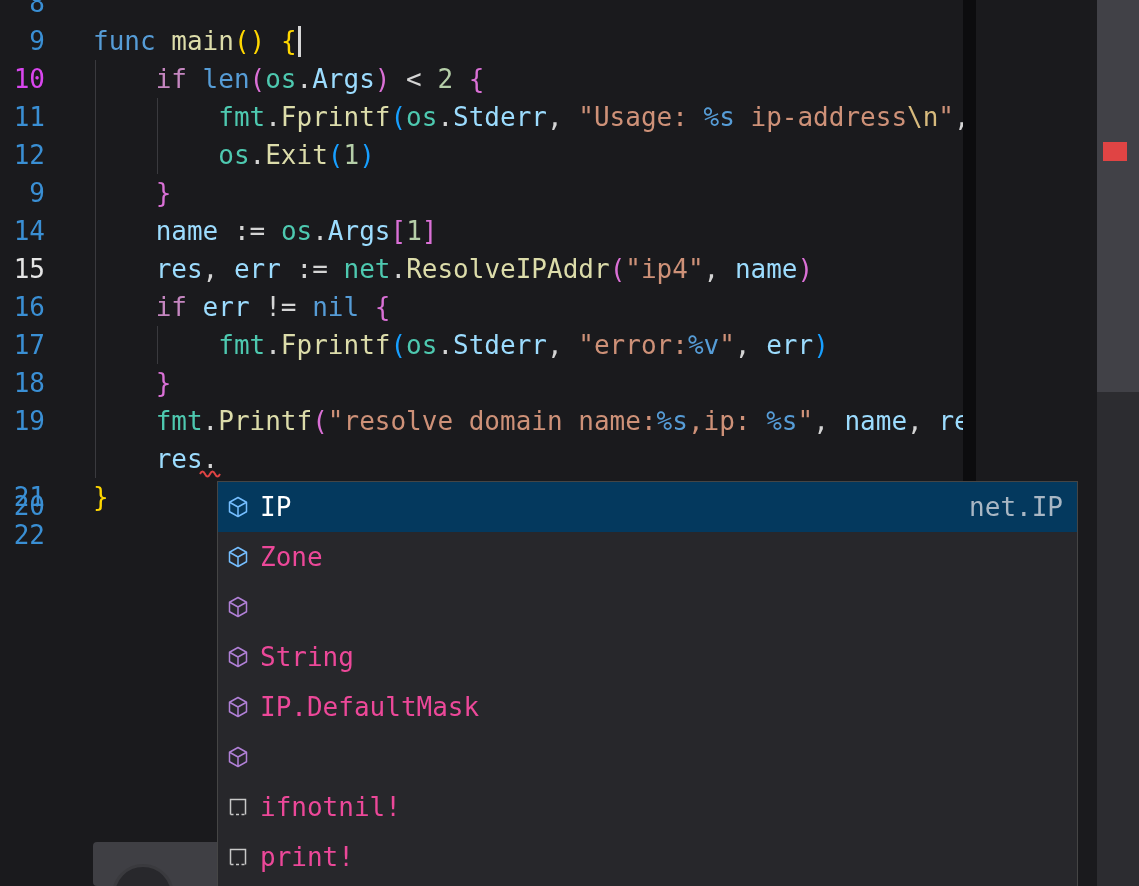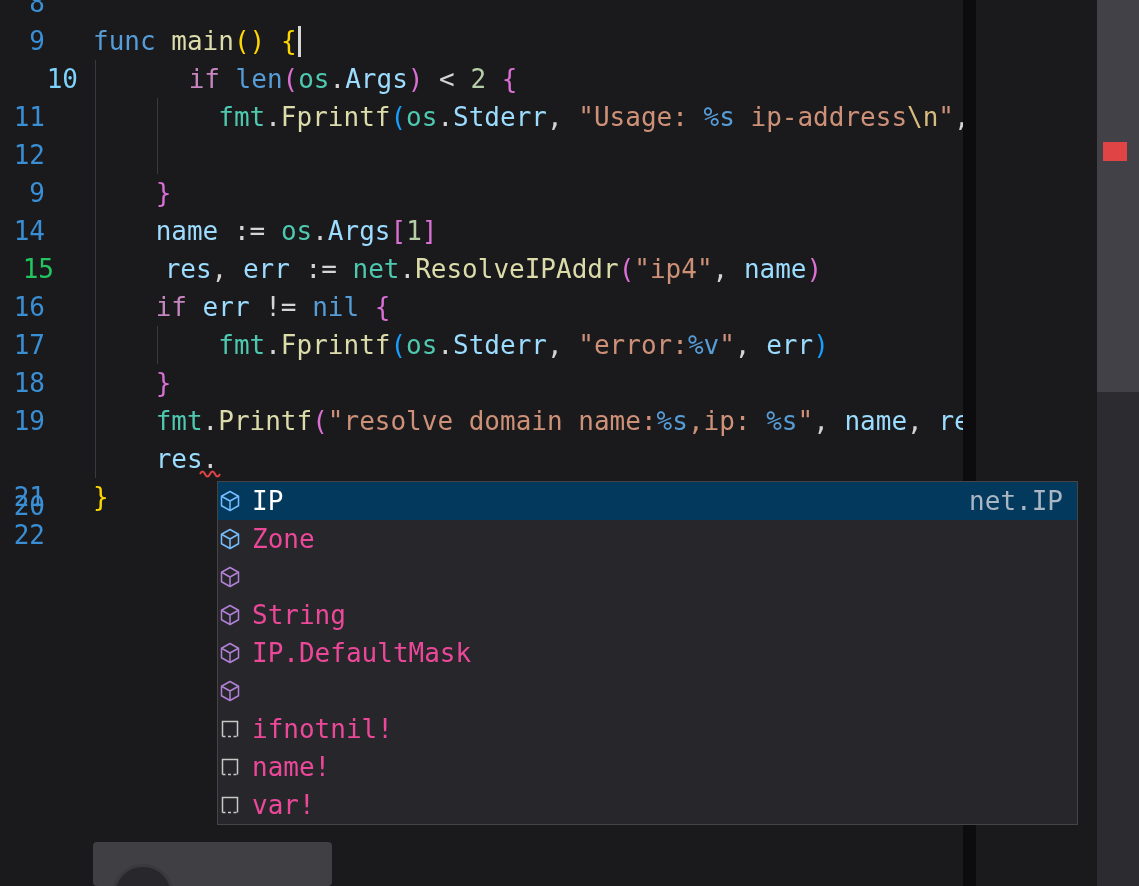--- a/index.html
+++ b/index.html
@@ -22,61 +22,62 @@
   #vscroll-thumb{position:absolute;left:134px;top:0;width:42px;height:392px;background:#414147;}
   #error-marker{position:absolute;left:140px;top:142px;width:24px;height:19px;}
   
   #hscroll-thumb{position:absolute;left:93px;top:842px;width:239px;height:44px;background:#3f3f44;border-radius:4px;z-index:4;}
   #bottom-circle{position:absolute;left:112px;top:864px;width:56px;height:56px;border-radius:50%;background:#28282c;border:3px solid #3a3a3e;z-index:6;}
   
   #suggest-widget{
     position:absolute;left:217px;top:481px;width:861px;z-index:10;
     background:#27272b;border:1px solid #454545;box-sizing:border-box;
   }
-  .suggest-row{display:flex;align-items:center;height:38px;line-height:38px;font-size:26px;padding:0 14px 0 0;}
+  .suggest-row{display:flex;align-items:center;height:50px;line-height:38px;font-size:26px;padding:0 14px 0 8px;}
   .suggest-icon{flex:0 0 24px;width:24px;height:24px;display:flex;align-items:center;justify-content:center;}
   .suggest-label{margin-left:10px;white-space:pre;color:#ec4899;}
   .suggest-detail{margin-left:auto;color:#a9b7c4;}
   #error-squiggle{position:absolute;left:199px;top:468px;z-index:3;}
 </style>
 </head>
 <body>
 
 <div id="screen" style="background: rgb(26, 26, 29);">
 
   <div id="code-lines">
       <div class="line">
         <div class="gutter-num" style="color: rgb(58, 143, 212);">8</div>
         <div class="code-text"></div>
       </div>
       <div class="line">
         <div class="gutter-num" style="color: rgb(58, 143, 212);">9</div>
         <div class="code-text"><span style="color: rgb(86, 156, 214);">func </span><span style="color: rgb(220, 220, 170);">main</span><span style="color: rgb(255, 215, 0);">(</span><span style="color: rgb(255, 215, 0);">)</span><span style="color: rgb(212, 212, 212);"> </span><span style="color: rgb(255, 215, 0);">{</span></div>
       </div>
       <div class="line">
-        <div class="gutter-num" style="color: #7dd3fc; margin-left: 33px;">10</div>
+        <div class="gutter-num" style="color: #d946ef;">10</div>
         <div class="code-text"><span style="color: rgb(212, 212, 212);">    </span><span style="color: rgb(197, 134, 192);">if</span><span style="color: rgb(212, 212, 212);"> </span><span style="color: rgb(86, 156, 214);">len</span><span style="color: rgb(218, 112, 214);">(</span><span style="color: rgb(78, 201, 176);">os</span><span style="color: rgb(212, 212, 212);">.</span><span style="color: rgb(156, 220, 254);">Args</span><span style="color: rgb(218, 112, 214);">)</span><span style="color: rgb(212, 212, 212);"> &lt; </span><span style="color: rgb(181, 206, 168);">2</span><span style="color: rgb(212, 212, 212);"> </span><span style="color: rgb(218, 112, 214);">{</span></div>
       </div>
       <div class="line">
         <div class="gutter-num" style="color: rgb(58, 143, 212);">11</div>
         <div class="code-text"><span style="color: rgb(212, 212, 212);">        </span><span style="color: rgb(78, 201, 176);">fmt</span><span style="color: rgb(212, 212, 212);">.</span><span style="color: rgb(220, 220, 170);">Fprintf</span><span style="color: rgb(23, 159, 255);">(</span><span style="color: rgb(78, 201, 176);">os</span><span style="color: rgb(212, 212, 212);">.</span><span style="color: rgb(156, 220, 254);">Stderr</span><span style="color: rgb(212, 212, 212);">, </span><span style="color: rgb(206, 145, 120);">"Usage: </span><span style="color: rgb(86, 156, 214);">%s</span><span style="color: rgb(206, 145, 120);"> ip-address</span><span style="color: rgb(215, 186, 125);">\n</span><span style="color: rgb(206, 145, 120);">"</span><span style="color: rgb(212, 212, 212);">,</span></div>
       </div>
       <div class="line">
         <div class="gutter-num" style="color: rgb(58, 143, 212);">12</div>
+        <div class="code-text"><span style="color: rgb(212, 212, 212);">        </span><span style="color: rgb(78, 201, 176);">os</span><span style="color: rgb(212, 212, 212);">.</span><span style="color: rgb(220, 220, 170);">Exit</span><span style="color: rgb(23, 159, 255);">(</span><span style="color: rgb(181, 206, 168);">1</span><span style="color: rgb(23, 159, 255);">)</span></div>
       </div>
       <div class="line">
         <div class="gutter-num" style="color: rgb(58, 143, 212);">9</div>
         <div class="code-text"><span style="color: rgb(212, 212, 212);">    </span><span style="color: rgb(218, 112, 214);">}</span></div>
       </div>
       <div class="line">
         <div class="gutter-num" style="color: rgb(58, 143, 212);">14</div>
         <div class="code-text"><span style="color: rgb(212, 212, 212);">    </span><span style="color: rgb(156, 220, 254);">name</span><span style="color: rgb(212, 212, 212);"> := </span><span style="color: rgb(78, 201, 176);">os</span><span style="color: rgb(212, 212, 212);">.</span><span style="color: rgb(156, 220, 254);">Args</span><span style="color: rgb(218, 112, 214);">[</span><span style="color: rgb(181, 206, 168);">1</span><span style="color: rgb(218, 112, 214);">]</span></div>
       </div>
       <div class="line">
-        <div class="gutter-num" style="color: #22c55e; padding-left: 9px;">15</div>
+        <div class="gutter-num" style="color: #e5e5e5;">15</div>
         <div class="code-text"><span style="color: rgb(212, 212, 212);">    </span><span style="color: rgb(156, 220, 254);">res</span><span style="color: rgb(212, 212, 212);">, </span><span style="color: rgb(156, 220, 254);">err</span><span style="color: rgb(212, 212, 212);"> := </span><span style="color: rgb(78, 201, 176);">net</span><span style="color: rgb(212, 212, 212);">.</span><span style="color: rgb(220, 220, 170);">ResolveIPAddr</span><span style="color: rgb(218, 112, 214);">(</span><span style="color: rgb(206, 145, 120);">"ip4"</span><span style="color: rgb(212, 212, 212);">, </span><span style="color: rgb(156, 220, 254);">name</span><span style="color: rgb(218, 112, 214);">)</span></div>
       </div>
       <div class="line">
         <div class="gutter-num" style="color: rgb(58, 143, 212);">16</div>
         <div class="code-text"><span style="color: rgb(212, 212, 212);">    </span><span style="color: rgb(197, 134, 192);">if</span><span style="color: rgb(212, 212, 212);"> </span><span style="color: rgb(156, 220, 254);">err</span><span style="color: rgb(212, 212, 212);"> != </span><span style="color: rgb(86, 156, 214);">nil</span><span style="color: rgb(212, 212, 212);"> </span><span style="color: rgb(218, 112, 214);">{</span></div>
       </div>
       <div class="line">
         <div class="gutter-num" style="color: rgb(58, 143, 212);">17</div>
         <div class="code-text"><span style="color: rgb(212, 212, 212);">        </span><span style="color: rgb(78, 201, 176);">fmt</span><span style="color: rgb(212, 212, 212);">.</span><span style="color: rgb(220, 220, 170);">Fprintf</span><span style="color: rgb(23, 159, 255);">(</span><span style="color: rgb(78, 201, 176);">os</span><span style="color: rgb(212, 212, 212);">.</span><span style="color: rgb(156, 220, 254);">Stderr</span><span style="color: rgb(212, 212, 212);">, </span><span style="color: rgb(206, 145, 120);">"error:</span><span style="color: rgb(86, 156, 214);">%v</span><span style="color: rgb(206, 145, 120);">"</span><span style="color: rgb(212, 212, 212);">, </span><span style="color: rgb(156, 220, 254);">err</span><span style="color: rgb(23, 159, 255);">)</span></div>
       </div>
@@ -185,21 +186,21 @@
         </span>
         <span class="suggest-label">ifnotnil!</span>
       </div>
       <div class="suggest-row">
         <span class="suggest-icon">
           <svg width="24" height="24" viewBox="0 0 24 24" fill="none">
             <path d="M4.5 19.5 V4.5 H19.5 V19.5" stroke="#C8C8C8" stroke-width="1.5"></path>
             <path d="M4.5 19.5 H19.5" stroke="#C8C8C8" stroke-width="1.5" stroke-dasharray="3 2.5"></path>
           </svg>
         </span>
-        <span class="suggest-label">name!</span>
+        <span class="suggest-label">print!</span>
       </div>
       <div class="suggest-row">
         <span class="suggest-icon">
           <svg width="24" height="24" viewBox="0 0 24 24" fill="none">
             <path d="M4.5 19.5 V4.5 H19.5 V19.5" stroke="#C8C8C8" stroke-width="1.5"></path>
             <path d="M4.5 19.5 H19.5" stroke="#C8C8C8" stroke-width="1.5" stroke-dasharray="3 2.5"></path>
           </svg>
         </span>
         <span class="suggest-label">var!</span>
       </div>

